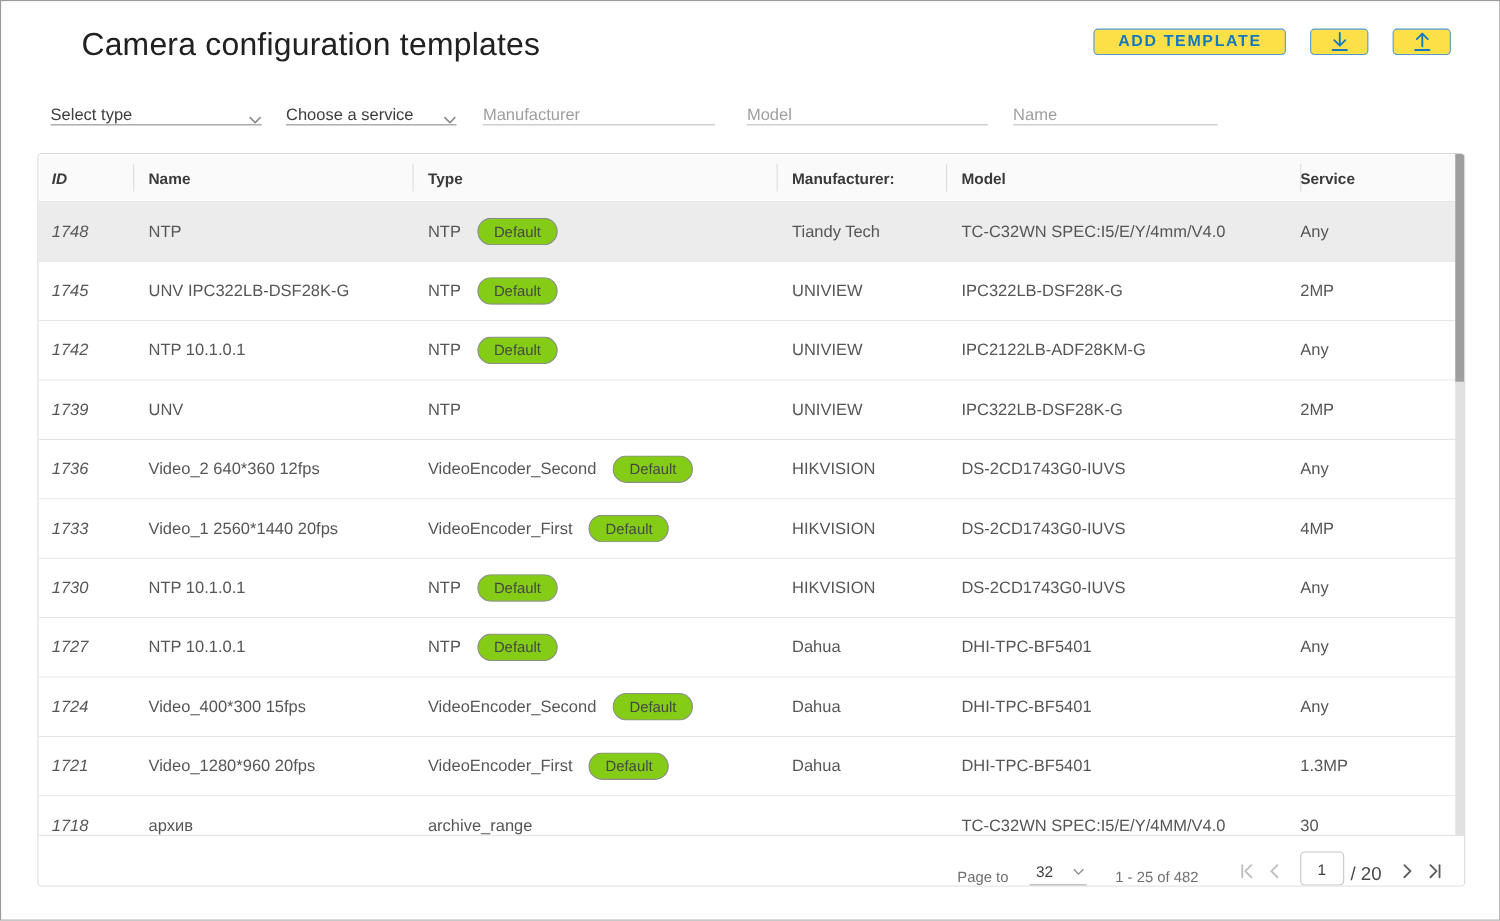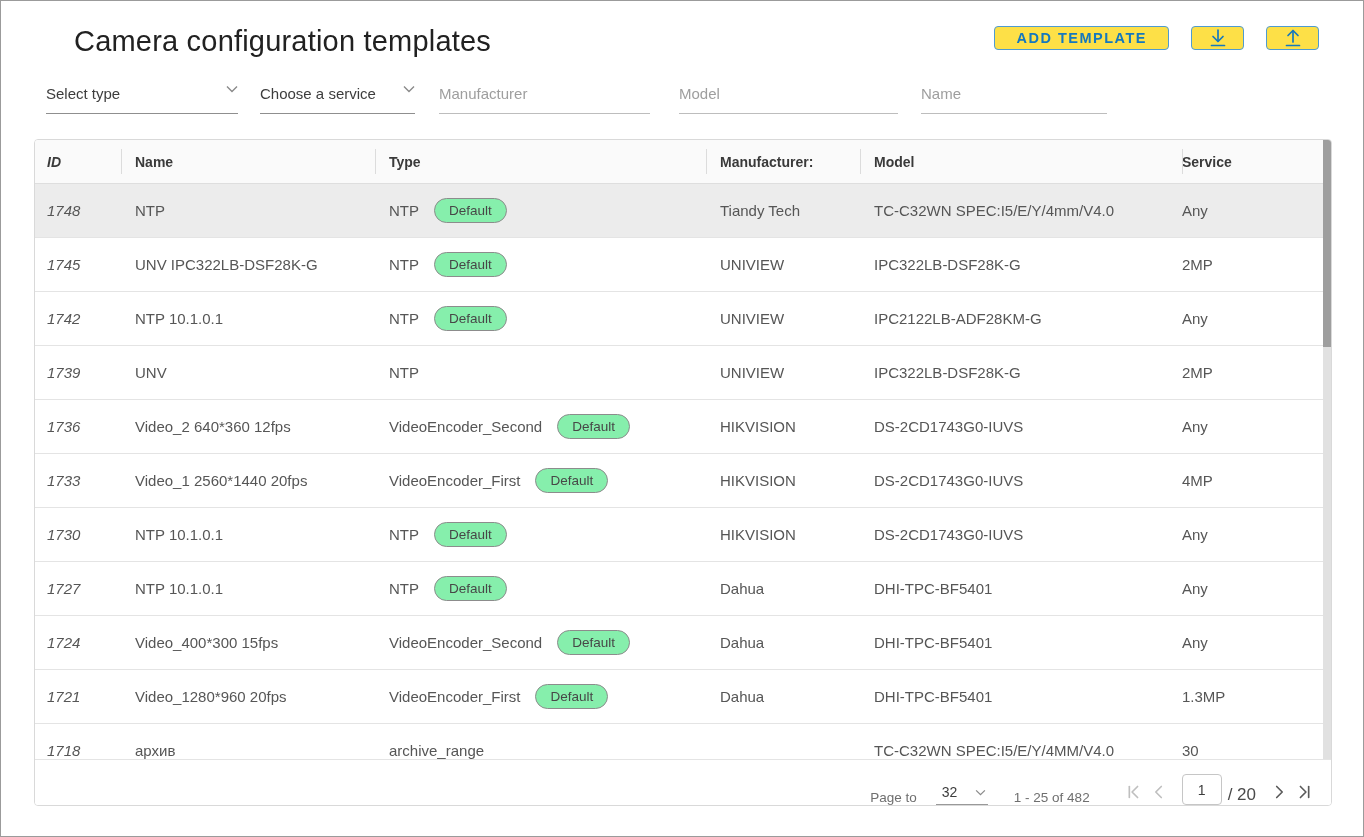--- a/index.html
+++ b/index.html
@@ -32,21 +32,21 @@
     padding: 0 21px; font-size: 14.5px; font-weight: 700;
     letter-spacing: 1.5px; font-family: "Liberation Sans", sans-serif;
   }
   .btn-icon { width: 53px; margin-left: 22px; }
   
   .filters {
     position: absolute; left: 45px; top: 84px;
     display: flex; align-items: flex-end; height: 29px;
   }
   .field {
-    display: flex; align-items: flex-start; justify-content: space-between;
+    display: flex; align-items: flex-end; justify-content: space-between;
     height: 29px; padding-bottom: 0;
   }
   .field.select { border-bottom: 1px solid #8f8f8f; }
   .field.text   { border-bottom: 1px solid #bdbdbd; }
   .field .val { font-size: 15px; color: #3d3d3d; }
   .field input {
     border: none; outline: none; width: 100%;
     font-size: 15px; color: #3d3d3d; padding: 0; background: transparent;
     font-family: Liberation Sans, sans-serif;
   }
@@ -88,21 +88,21 @@
   .c-id      { width: 86px;  padding-left: 12px; font-style: italic; }
   .c-name    { width: 254px; }
   .c-type    { width: 331px; }
   .c-manu    { width: 154px; }
   .c-model   { width: 322px; }
   .c-service { flex: 1; padding-left: 0; }
   .badge {
     display: inline-block; margin-left: 15px;
     border: 1px solid #8c8c8c; border-radius: 15px;
     padding: 4px 14px; font-size: 13.5px; color: #474747;
-    background: #86efac; white-space: nowrap;
+    background: #84cc16; white-space: nowrap;
   }
   
   .scrollbar {
     position: absolute; top: 0; right: 0; width: 8px; height: 620px;
     background: #e1e1e1;
   }
   .scrollbar .thumb { position: absolute; top: 0; left: 0; width: 8px; height: 207px; background: #9e9e9e; }
   
   .tfoot {
     position: absolute; left: 0; right: 0; bottom: 0; height: 46px;

